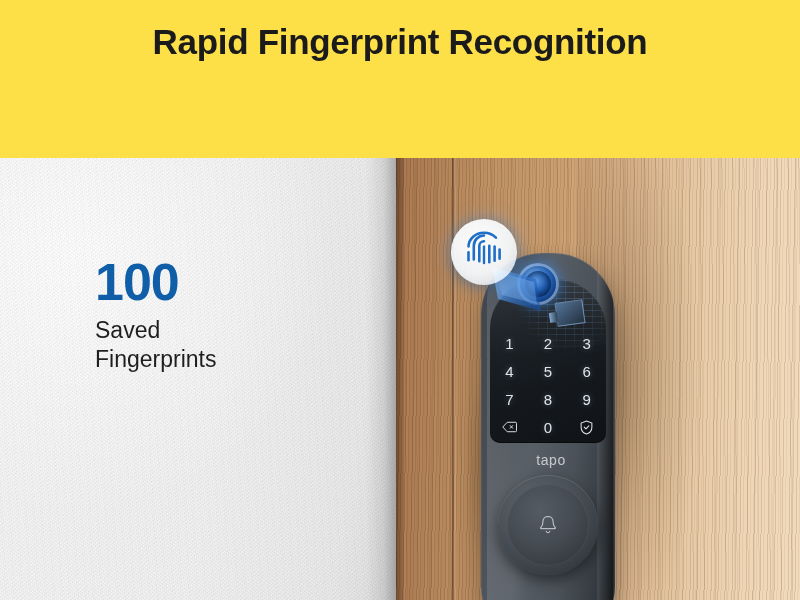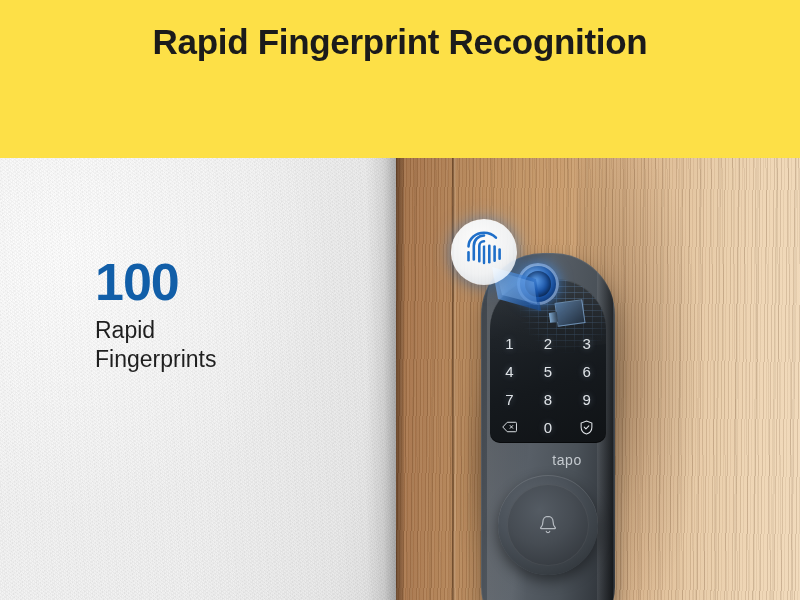--- a/index.html
+++ b/index.html
@@ -191,21 +191,21 @@
   }
   .key{
     display:flex;align-items:center;justify-content:center;
     color:#dfe3e7;font-size:15px;font-weight:400;
     text-shadow:0 0 6px rgba(190,215,245,.35);
   }
   .key svg{display:block;}
 
   
   .tapo{
-    position:absolute;left:16px;top:199px;width:140px;text-align:center;
+    position:absolute;left:0;top:199px;width:140px;text-align:center;
     color:#cfd4d9;font-size:14px;letter-spacing:.6px;font-weight:400;
     opacity:.92;z-index:4;
   }
 
   
   .knob{
     position:absolute;left:17px;top:222px;width:100px;height:100px;border-radius:50%;
     background:radial-gradient(circle at 36% 30%, #5c636b 0%, #4b525a 40%, #3a4046 70%, #272c31 100%);
     box-shadow:0 6px 14px rgba(0,0,0,.45), inset 0 1px 0 rgba(255,255,255,.12);
     z-index:5;
@@ -238,21 +238,21 @@
       <div class="wood-grain"></div>
       <div class="wood-shadow"></div>
       <div class="wood-seam2"></div>
       <div class="wood-seam"></div>
     </div>
 
     <div class="stats">
 
       <div class="stat-block">
         <span class="stat-num"><span>100</span></span>
-        <span class="stat-label">Rapid
+        <span class="stat-label">Saved
 Fingerprints</span>
       </div>
 
       <div class="stat-block stat-block-2">
       </div>
 
     </div>
 
     <div class="lock">
       <div class="lock-drop"></div>

